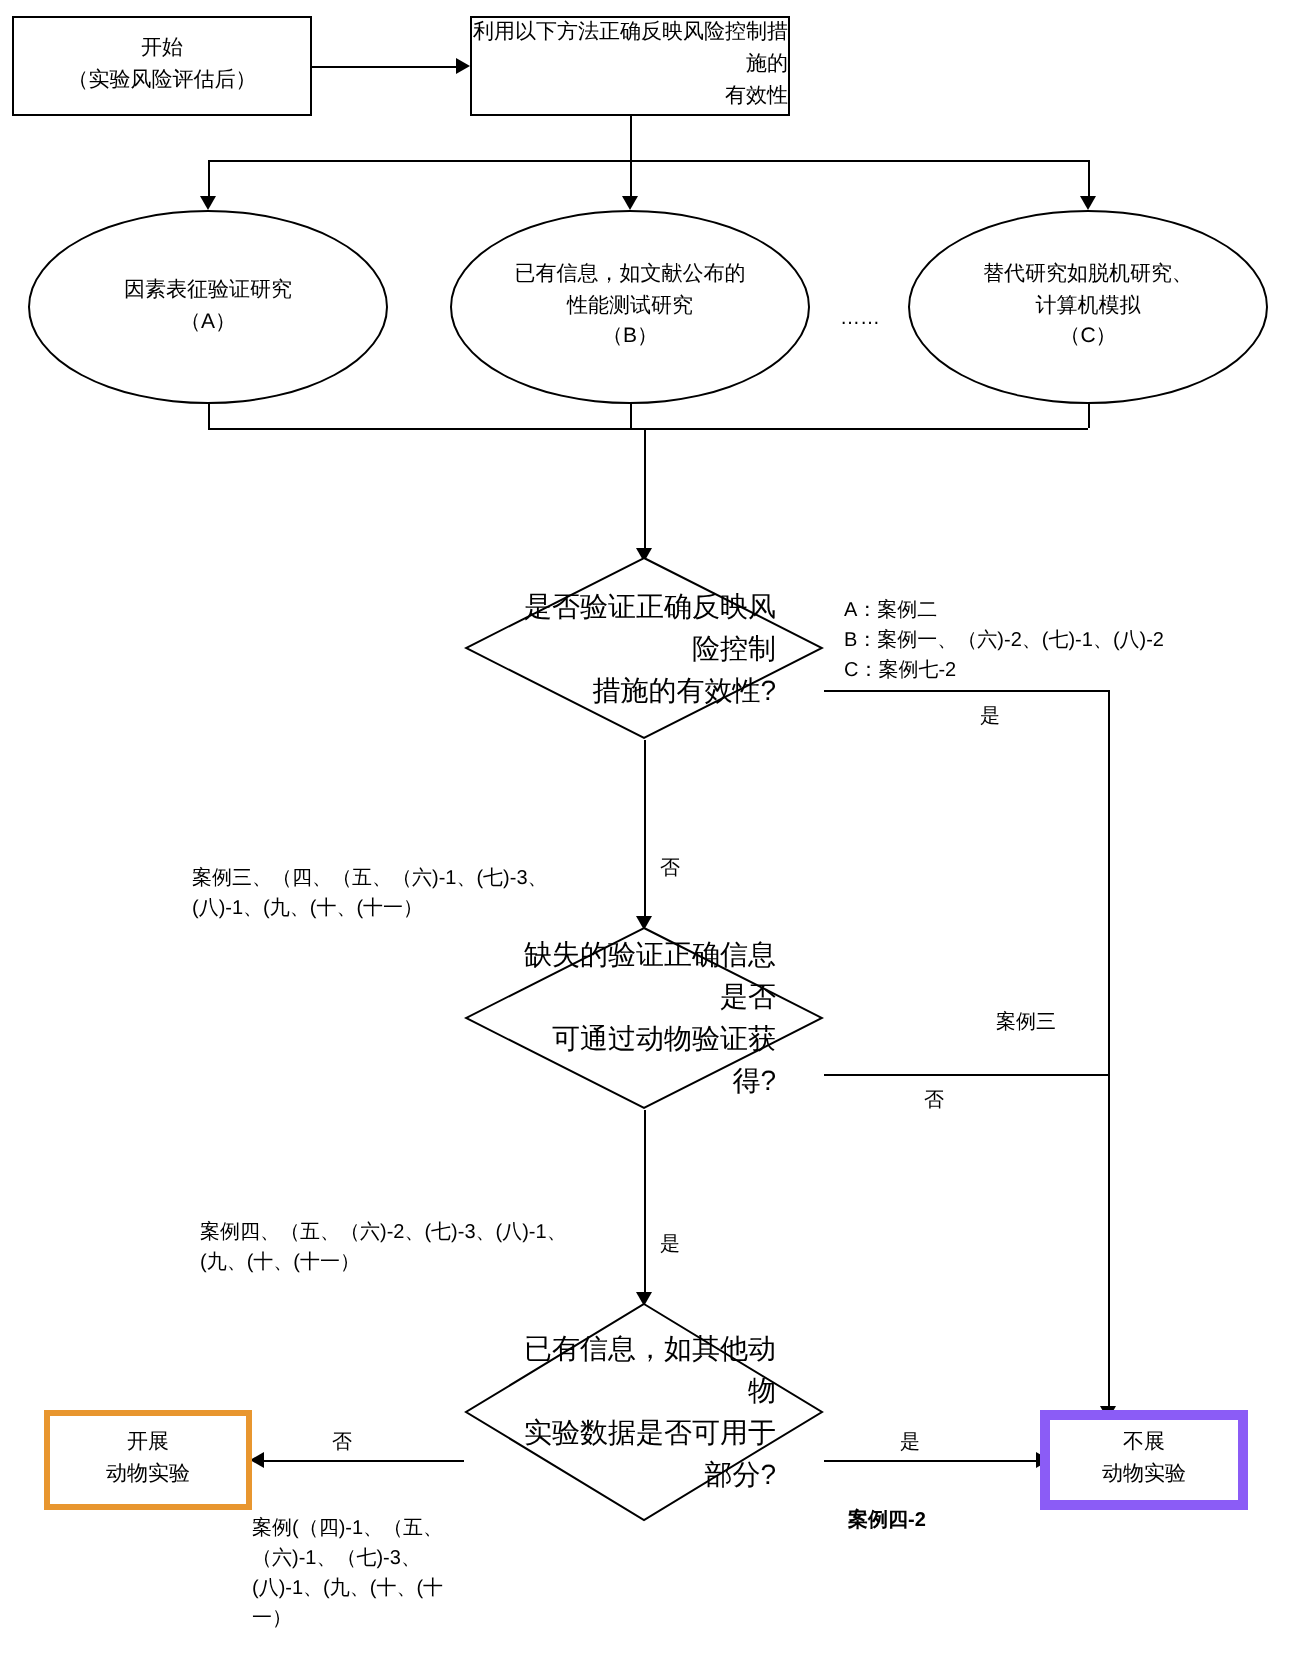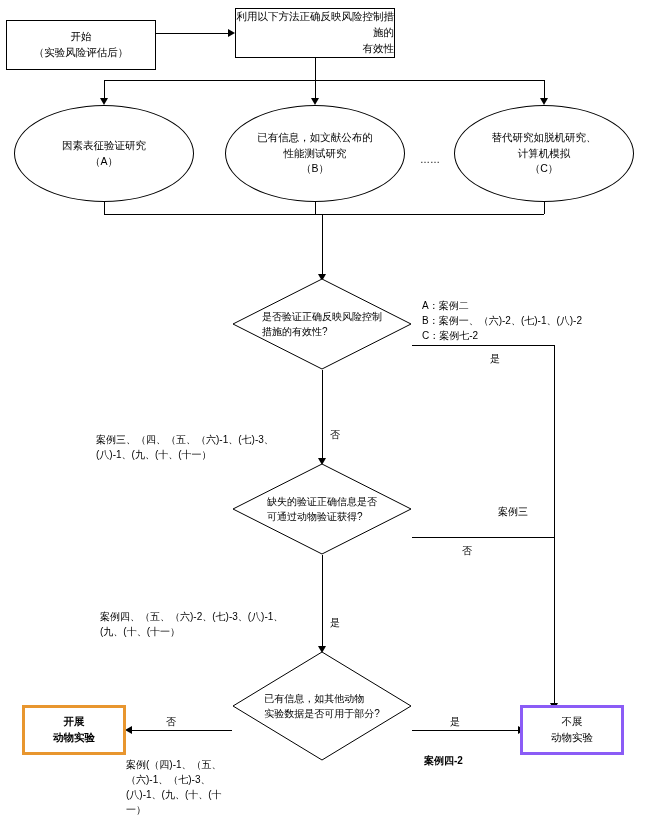--- a/index.html
+++ b/index.html
@@ -7,39 +7,39 @@
        font-family:"Liberation Sans","DejaVu Sans",sans-serif;color:#000;}
   .node{position:absolute;box-sizing:border-box;display:flex;align-items:center;
         justify-content:center;text-align:center;}
   .rect{border:1px solid #000;background:#fff;}
   .txt{font-size:10.5px;line-height:1.5;}
   .ellipse{border:1px solid #000;border-radius:50%;background:#fff;}
   .diamond-wrap{position:absolute;}
   .diamond{position:absolute;left:0;top:0;width:100%;height:100%;}
   .diamond svg{display:block;}
   .diamond-label{position:absolute;left:0;top:0;width:100%;height:100%;
-     display:flex;align-items:center;justify-content:center;text-align:left;
-     font-size:10px;line-height:1.5;padding:0 24px;box-sizing:border-box;}
+     display:flex;align-items:center;justify-content:center;text-align:right;
+     font-size:14px;line-height:1.5;padding:0 24px;box-sizing:border-box;}
   .lbl{position:absolute;font-size:10px;line-height:1.5;}
   .hline{position:absolute;background:#000;height:1px;}
   .vline{position:absolute;background:#000;width:1px;}
   .arrow-d{position:absolute;width:0;height:0;border-left:4px solid transparent;
      border-right:4px solid transparent;border-top:7px solid #000;}
   .arrow-r{position:absolute;width:0;height:0;border-top:4px solid transparent;
      border-bottom:4px solid transparent;border-left:7px solid #000;}
   .arrow-l{position:absolute;width:0;height:0;border-top:4px solid transparent;
      border-bottom:4px solid transparent;border-right:7px solid #000;}
-  .thick-orange{border:3px solid #e8962f;background:#fff;font-weight:bold;}
-  .thick-teal{border:3px solid #8b5cf6;background:#fff;}
+  .thick-orange{border:3px solid #e8962f;background:#fff;}
+  .thick-teal{border:5px solid #8b5cf6;background:#fff;}
   .multi{display:block;}
 </style>
 </head>
 <body>
 
-<div class="node rect" style="left:6px;top:20px;width:150px;height:50px;">
+<div class="node rect" style="left:6px;top:8px;width:150px;height:50px;">
   <span class="txt multi" style="white-space:pre-line">开始
 （实验风险评估后）</span>
 </div>
 
 <div class="node rect" style="left:235px;top:8px;width:160px;height:50px;text-align:right;">
   <span class="txt multi" style="white-space:pre-line">利用以下方法正确反映风险控制措施的
 有效性</span>
 </div>
 
 <div class="hline" style="left:156px;top:33px;width:72px;"></div>

